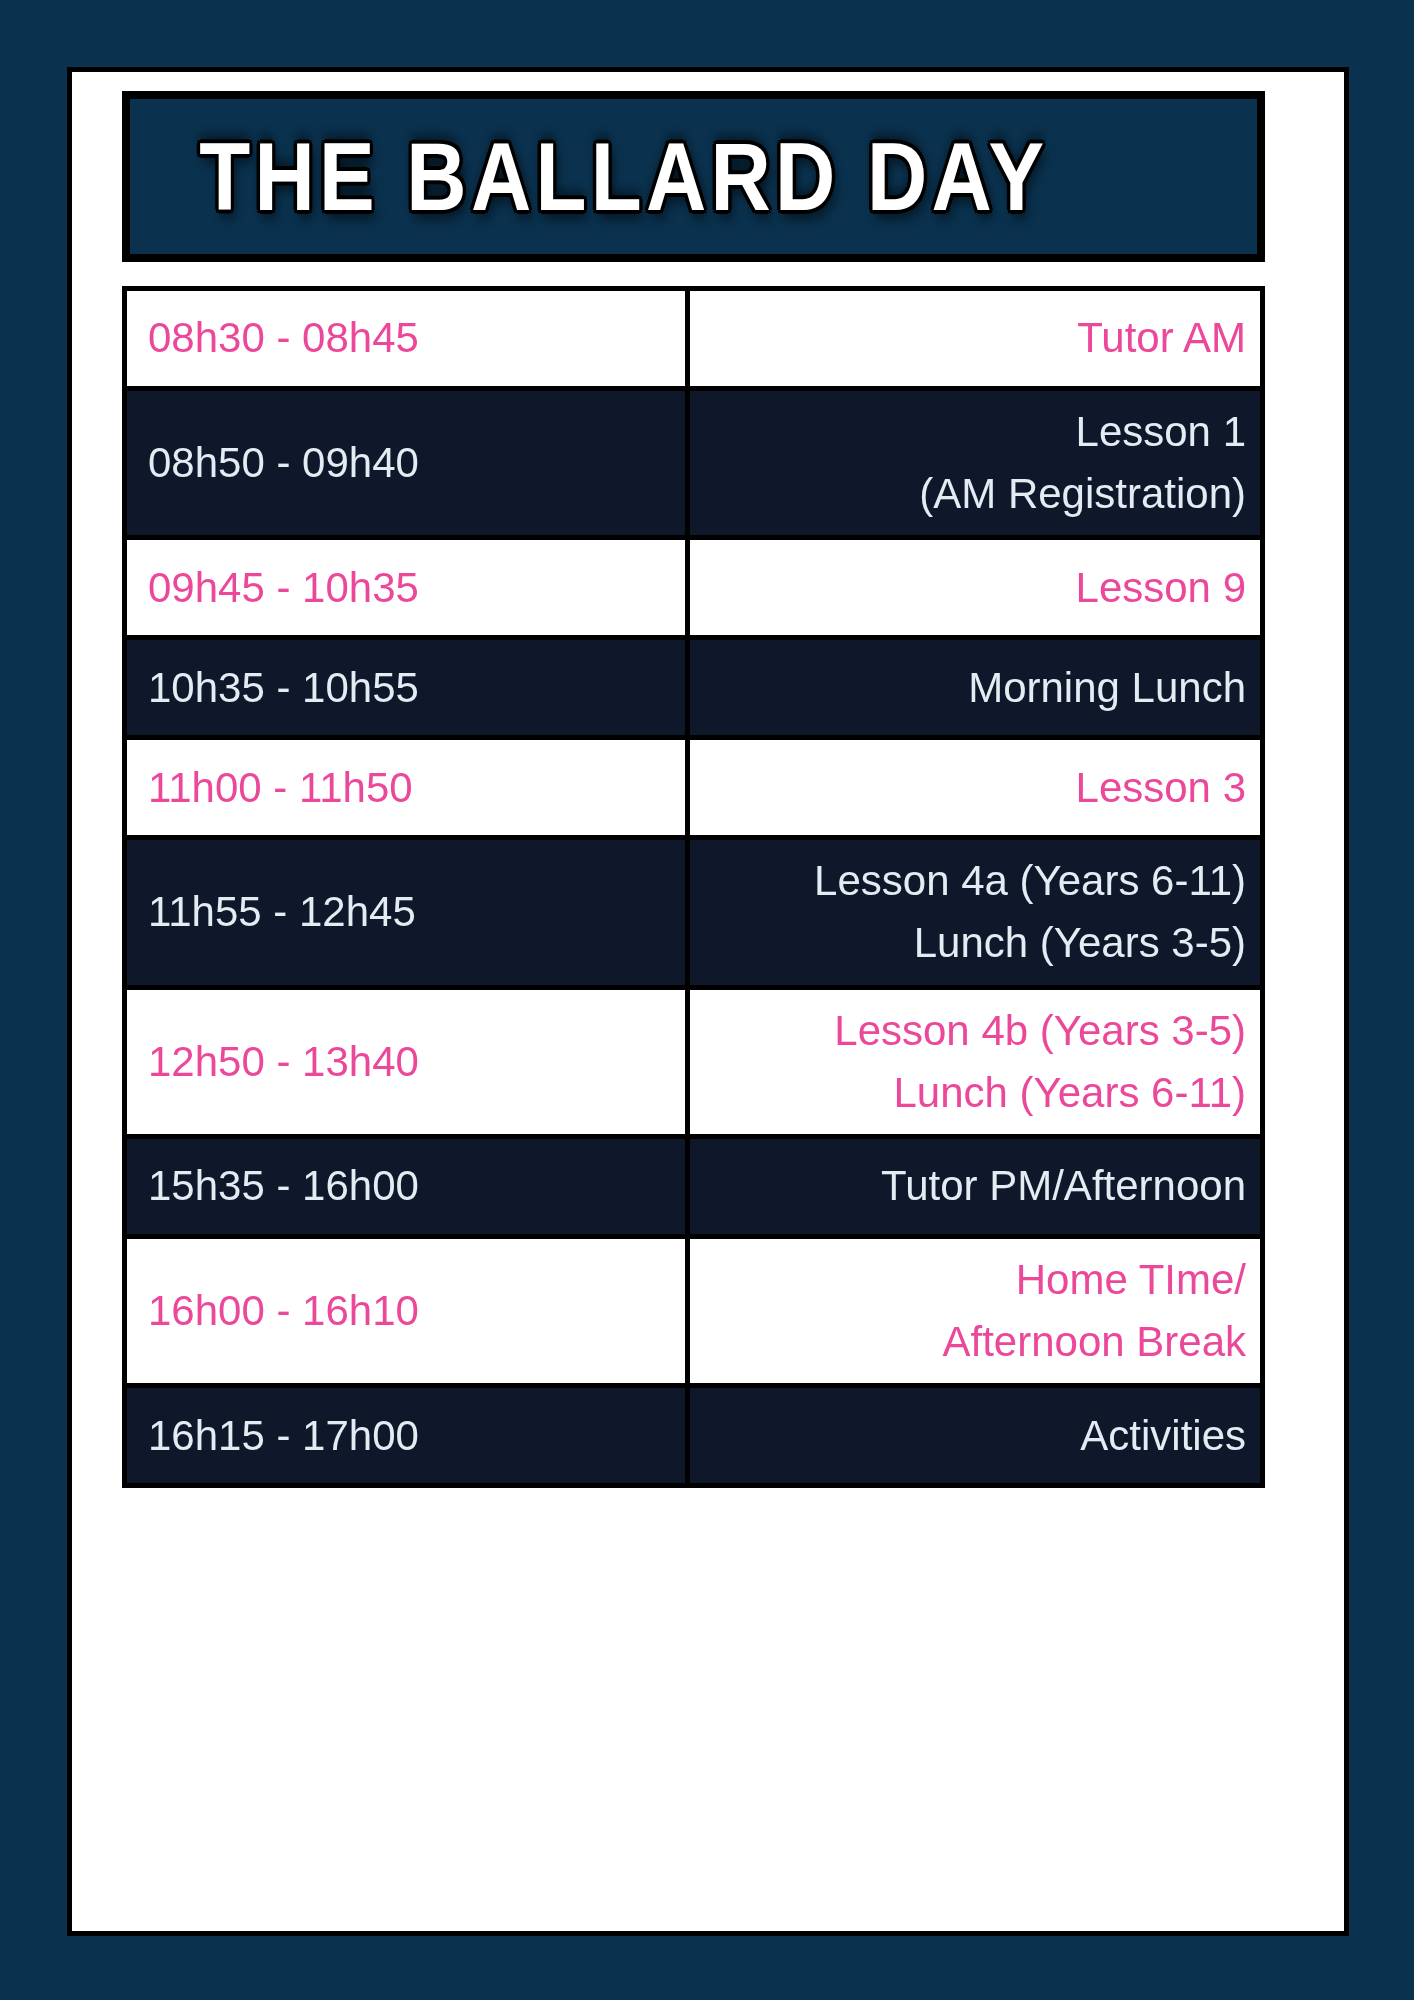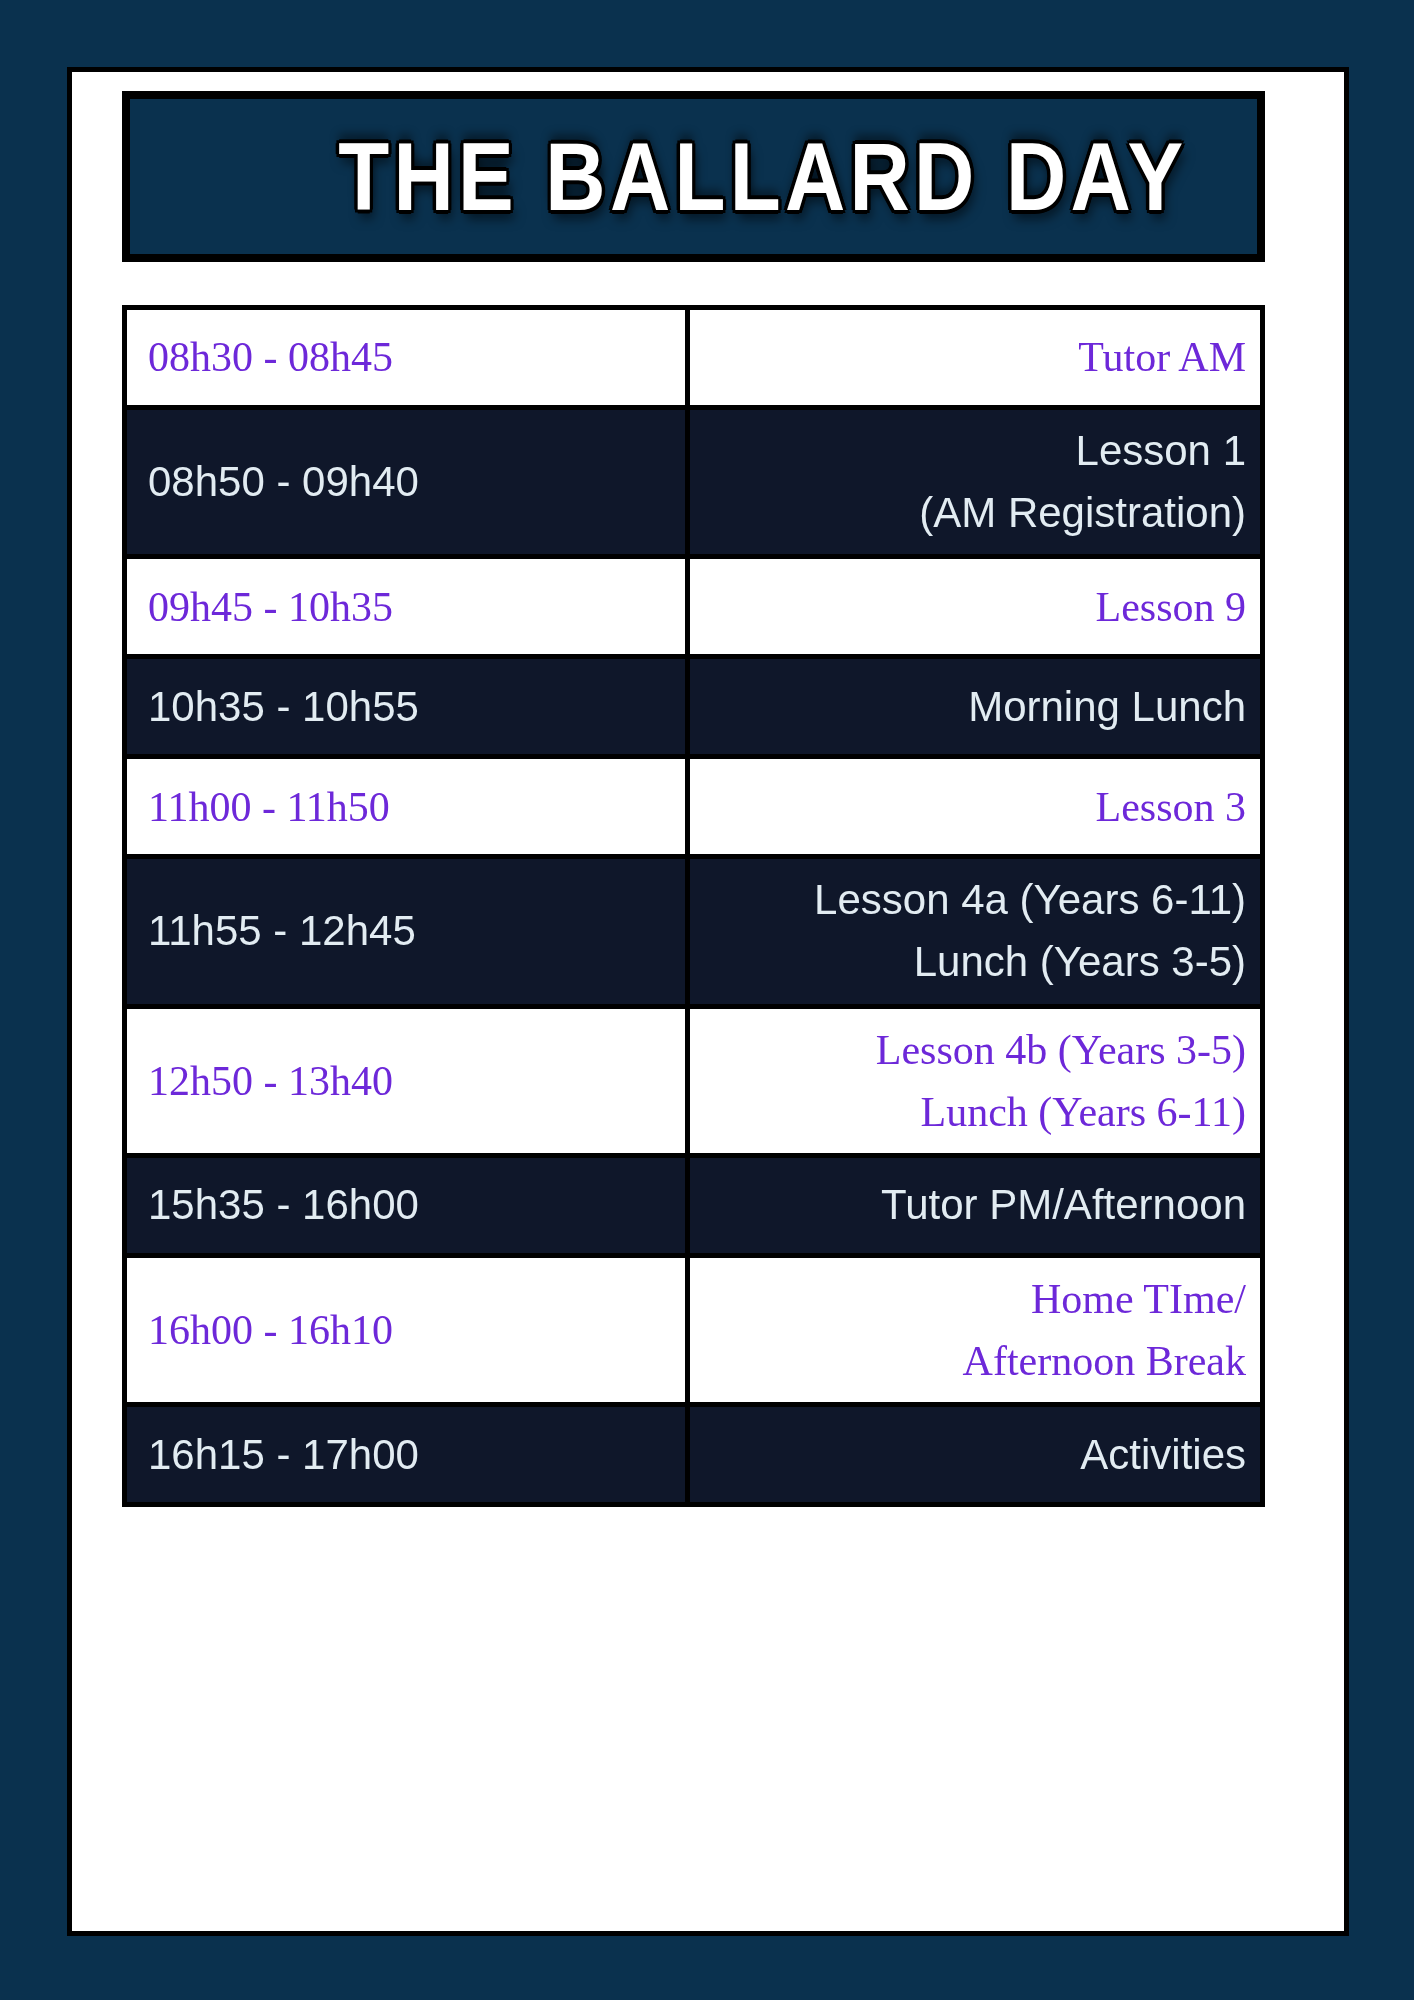--- a/index.html
+++ b/index.html
@@ -20,22 +20,22 @@
     padding: 19px 79px 48px 50px;
   }
 
   
   .title-box {
     height: 171px;
     background: #0a314e;
     border: 8px solid #000000;
     display: flex;
     align-items: center;
-    justify-content: flex-end;
-    margin-bottom: 43px;
+    justify-content: flex-start;
+    margin-bottom: 24px;
   }
   .title-text {
     display: inline-block;
     color: #ffffff;
     font-size: 97px;
     font-weight: bold;
     letter-spacing: 5px;
     white-space: nowrap;
     transform: scaleX(0.86);
     text-shadow:
@@ -63,21 +63,21 @@
     width: 49.5%;
     text-align: left;
     padding: 10px 10px 10px 21px;
   }
   td.activity-cell {
     width: 50.5%;
     text-align: right;
     padding: 10px 14px;
   }
   tr.row-light { background: #ffffff; }
-  tr.row-light td { color: #6d28d9; font-family: Liberation Serif, serif; }
+  tr.row-light td { color: #ec4899; }
   tr.row-dark { background: #0f172a; }
   tr.row-dark td { color: #e2ecf2; }
 </style>
 </head>
 <body>
 
 <div class="frame">
 
   <div class="title-box">
     <span class="title-text">THE BALLARD DAY</span>

